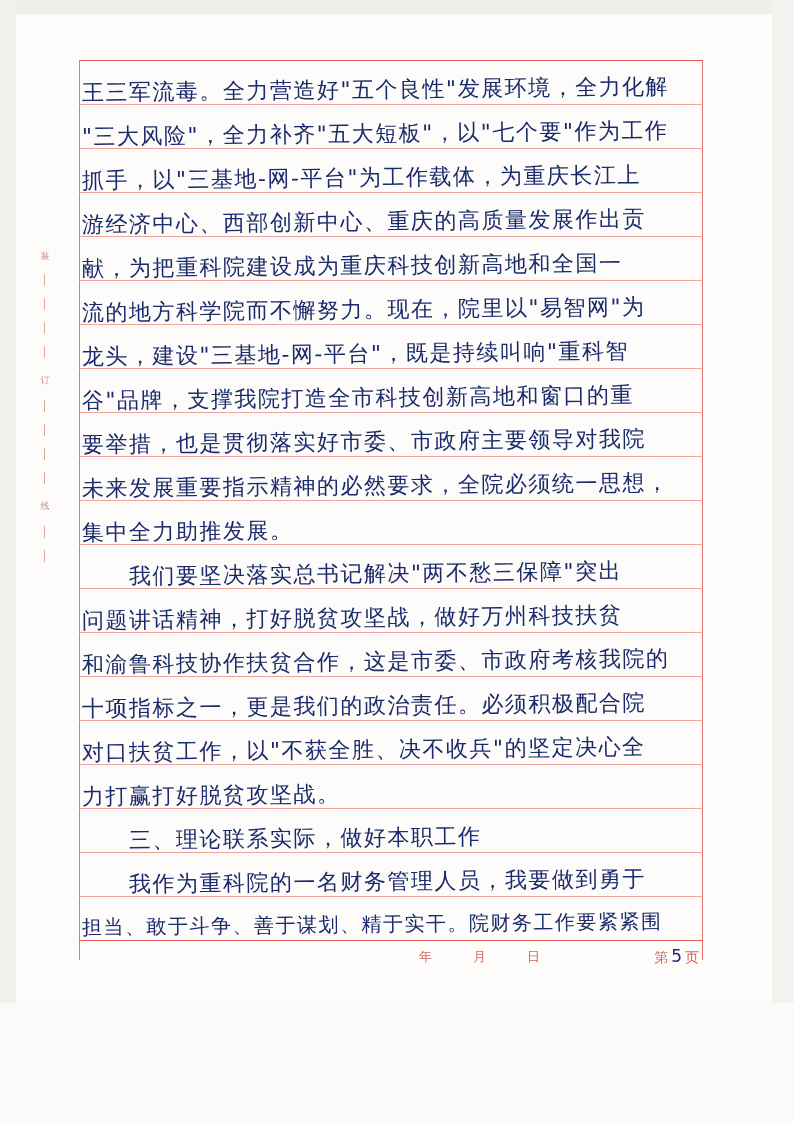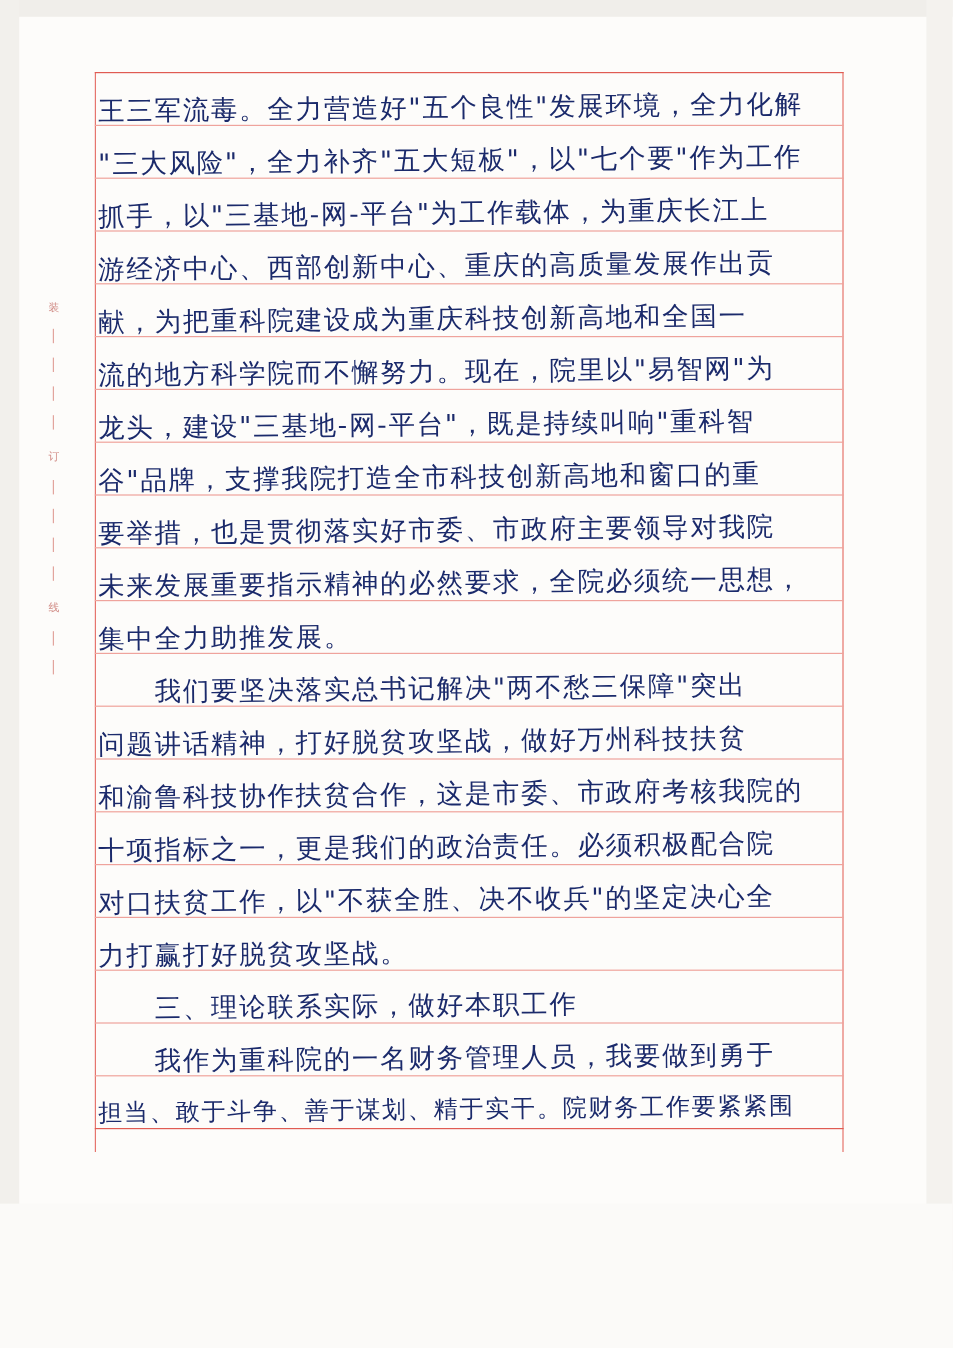--- a/index.html
+++ b/index.html
@@ -219,14 +219,20 @@
     <div class="hand" style="left:22px; top:546px;">问题讲话精神，打好脱贫攻坚战，做好万州科技扶贫</div>
     <div class="hand" style="left:22px; top:590px;">和渝鲁科技协作扶贫合作，这是市委、市政府考核我院的</div>
     <div class="hand" style="left:22px; top:634px;">十项指标之一，更是我们的政治责任。必须积极配合院</div>
     <div class="hand" style="left:22px; top:678px;">对口扶贫工作，以"不获全胜、决不收兵"的坚定决心全</div>
     <div class="hand" style="left:22px; top:722px;">力打赢打好脱贫攻坚战。</div>
     <div class="hand indent" style="left:22px; top:766px;">　　三、理论联系实际，做好本职工作</div>
     <div class="hand indent" style="left:22px; top:810px;">　　我作为重科院的一名财务管理人员，我要做到勇于</div>
     <div class="hand" style="left:22px; top:854px; font-size:20px;">担当、敢于斗争、善于谋划、精于实干。院财务工作要紧紧围</div>
   </div>
 
+  <div id="footer">
+    <span class="date-slots">年　月　日</span>
+    <span class="pageno">
+      <span>第</span><span class="num">5</span><span>页</span>
+    </span>
+  </div>
 
 </div>
 
 </body></html>

